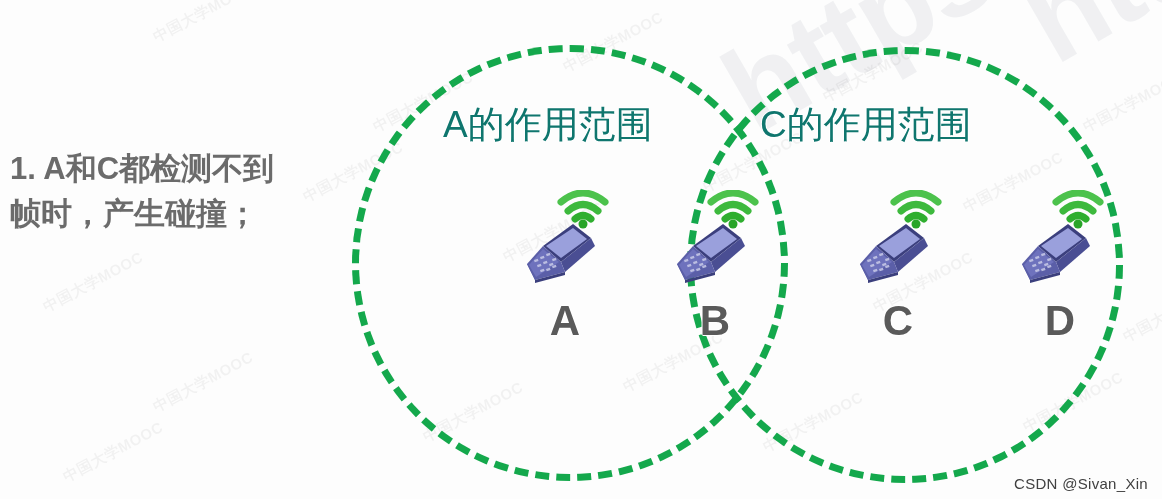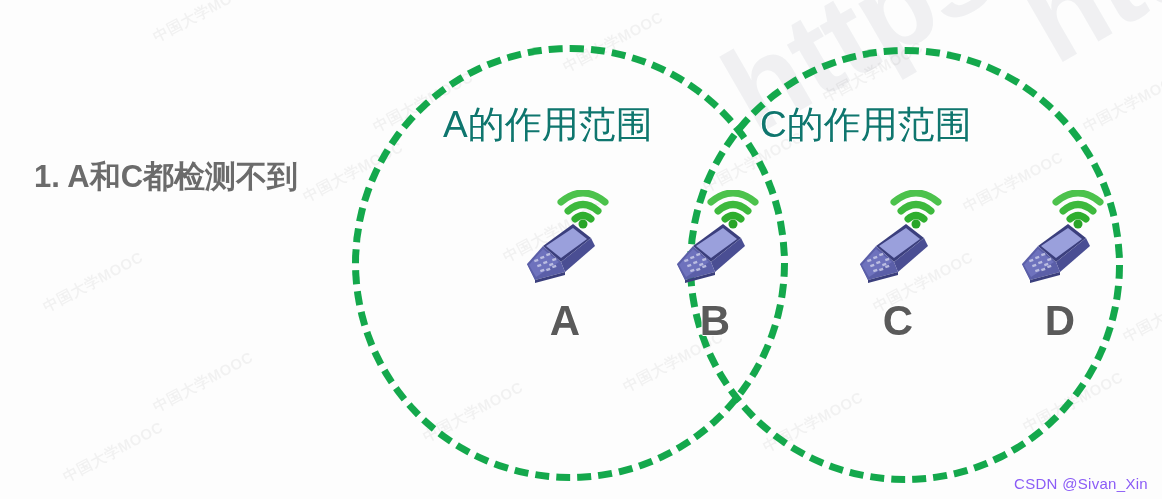--- a/index.html
+++ b/index.html
@@ -103,41 +103,40 @@
     color: #5a5a5a;
     line-height: 1;
     margin-top: 2px;
     text-shadow: 0 1px 0 #fff, 1px 0 0 #fff, 0 -1px 0 #fff, -1px 0 0 #fff;
   }
 
   
   .notes {
     position: absolute;
     left: 10px;
-    top: 154px;
+    top: 146px;
     width: 340px;
     z-index: 7;
-    margin-left: 24px;
   }
   .notes .note-line {
     font-size: 31px;
     font-weight: 700;
     color: #6b6b6b;
     line-height: 45px;
     letter-spacing: 0px;
     white-space: nowrap;
   }
 
   
   .credit {
     position: absolute;
     right: 14px;
     bottom: 7px;
     font-size: 15px;
-    color: #8b5cf6;
+    color: #404040;
     z-index: 9;
     letter-spacing: 0.3px;
     font-family: "Liberation Sans", "DejaVu Sans", sans-serif;
   }
 </style>
 </head>
 <body>
 
 <div id="stage">
 
@@ -315,17 +314,18 @@
           </g>
           <polygon points="14,64 44,56 44,59 14,67" fill="#3b3f7d"></polygon>
         </svg>
       </span>
     </div>
     <div class="node-label">D</div>
   </div>
 
   <div class="notes">
     <div class="note-line">1. A和C都检测不到</div>
+    <div class="note-line">帧时，产生碰撞；</div>
   </div>
 
   <div class="credit">CSDN @Sivan_Xin</div>
 
 </div>
 
 </body></html>

